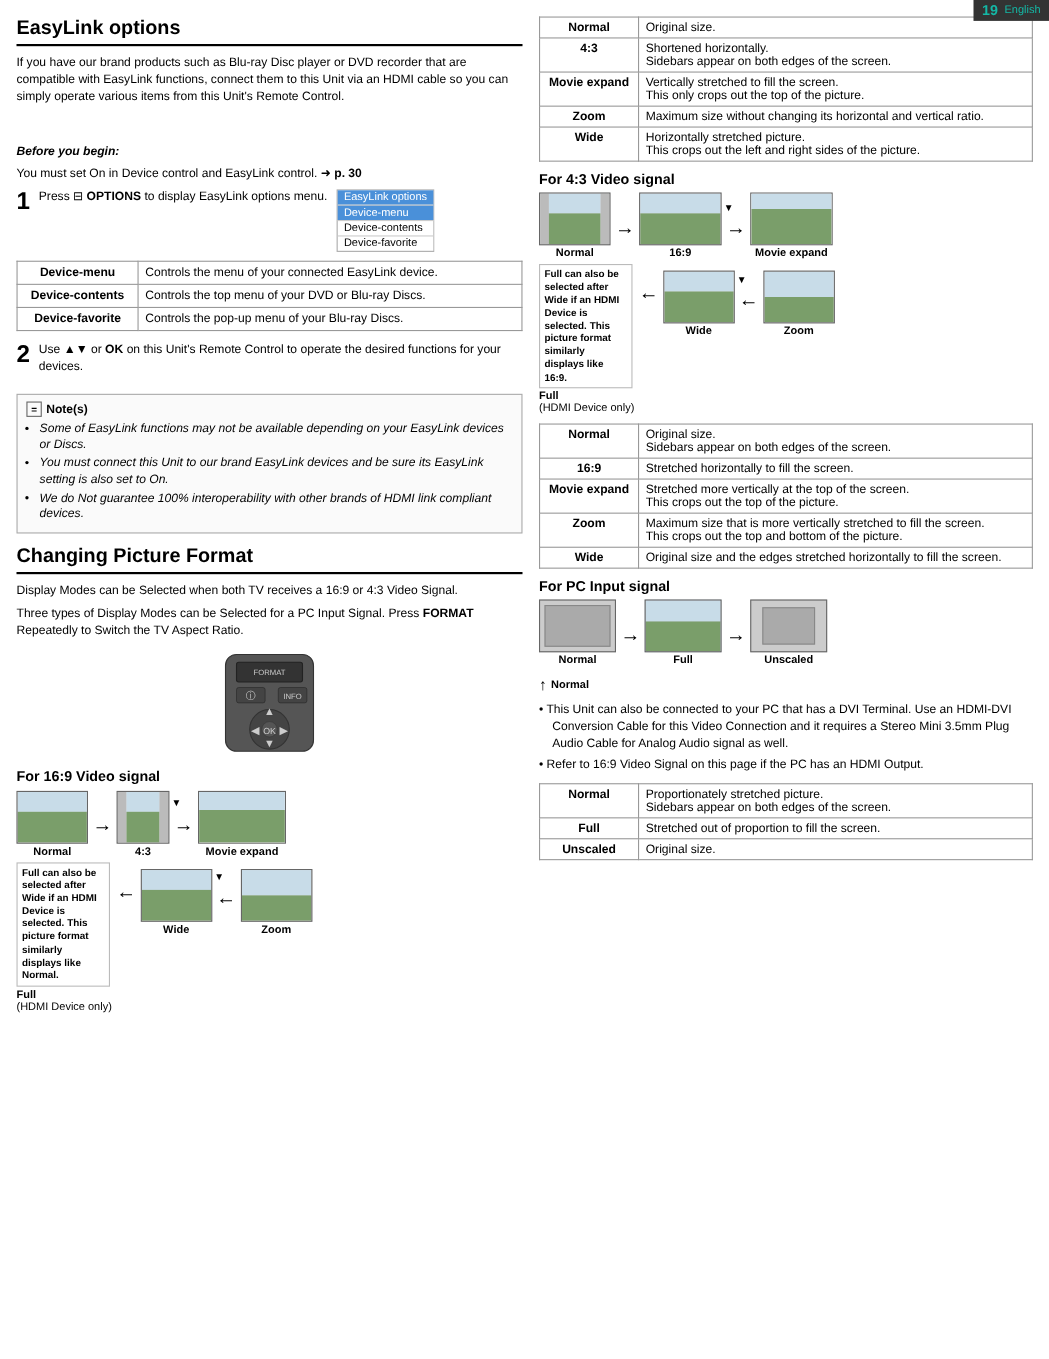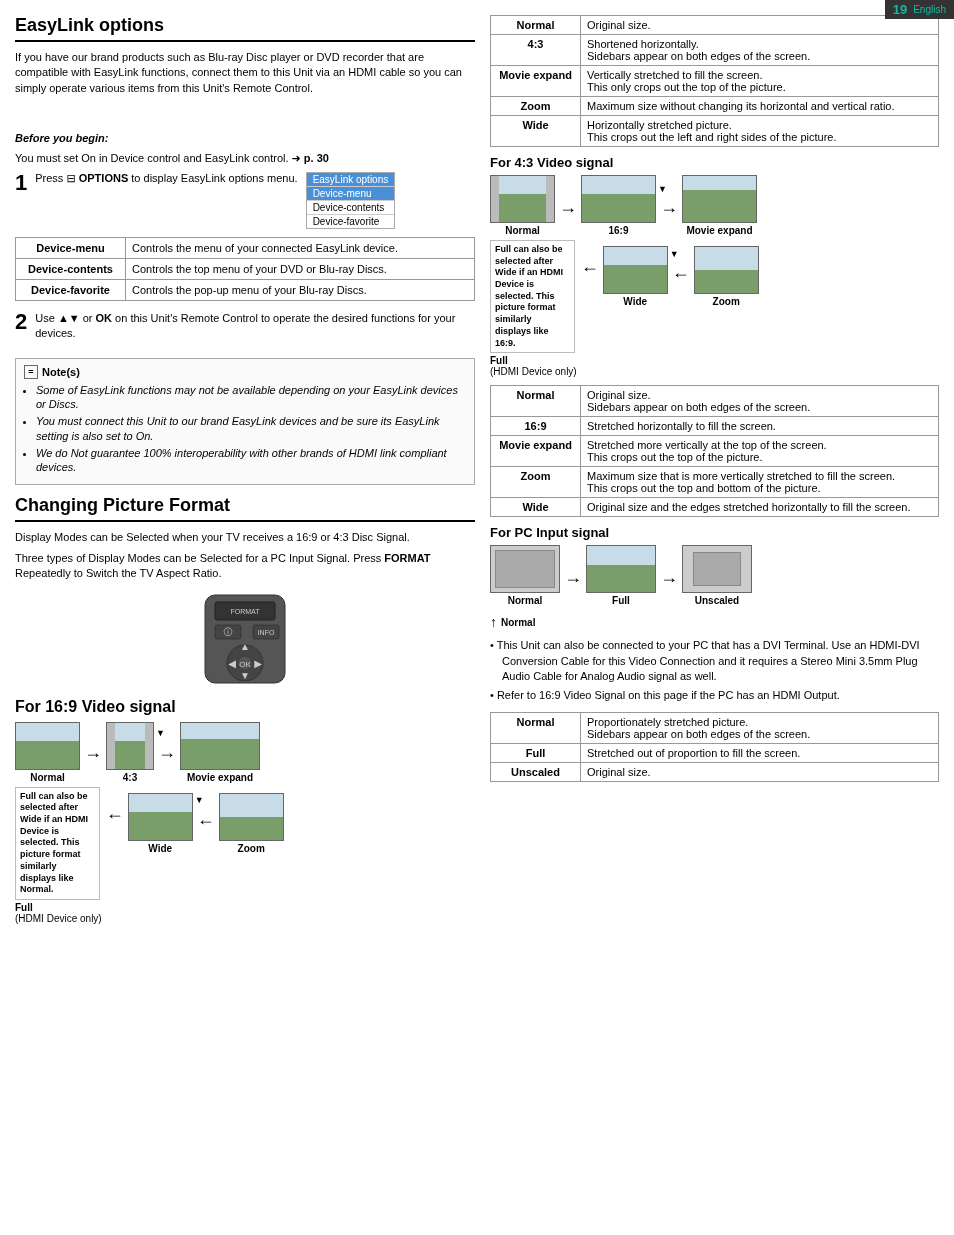--- a/index.html
+++ b/index.html
@@ -173,21 +173,21 @@
     .picture-format-section {
       margin-top: 5px;
     }
 
     
     .signal-section {
       margin-bottom: 10px;
     }
 
     .signal-title {
-      font-size: 16px;
+      font-size: 13px;
       font-weight: bold;
       margin-bottom: 6px;
     }
 
     
     .format-table {
       width: 100%;
       border-collapse: collapse;
       margin-bottom: 8px;
       font-size: 11px;
@@ -348,21 +348,21 @@
           <ul>
             <li>Some of EasyLink functions may not be available depending on your EasyLink devices or Discs.</li>
             <li>You must connect this Unit to our brand EasyLink devices and be sure its EasyLink setting is also set to On.</li>
             <li>We do Not guarantee 100% interoperability with other brands of HDMI link compliant devices.</li>
           </ul>
         </div>
       </div>
 
       <div class="picture-format-section">
         <div class="section-title">Changing Picture Format</div>
-        <p>Display Modes can be Selected when your TV receives a 16:9 or 4:3 Disc Signal.</p>
+        <p>Display Modes can be Selected when both TV receives a 16:9 or 4:3 Video Signal.</p>
         <p>Three types of Display Modes can be Selected for a PC Input Signal. Press <strong>FORMAT</strong> Repeatedly to Switch the TV Aspect Ratio.</p>
 
         <div class="remote-area">
           <svg width="120" height="100" viewBox="0 0 120 100">
 
             <rect x="20" y="5" width="80" height="88" rx="10" ry="10" fill="#555" stroke="#333" stroke-width="1"></rect>
 
             <rect x="30" y="12" width="60" height="18" rx="2" fill="#333" stroke="#222" stroke-width="1"></rect>
 
             <text x="60" y="24" text-anchor="middle" fill="#ccc" font-size="7" font-family="Arial">FORMAT</text>

